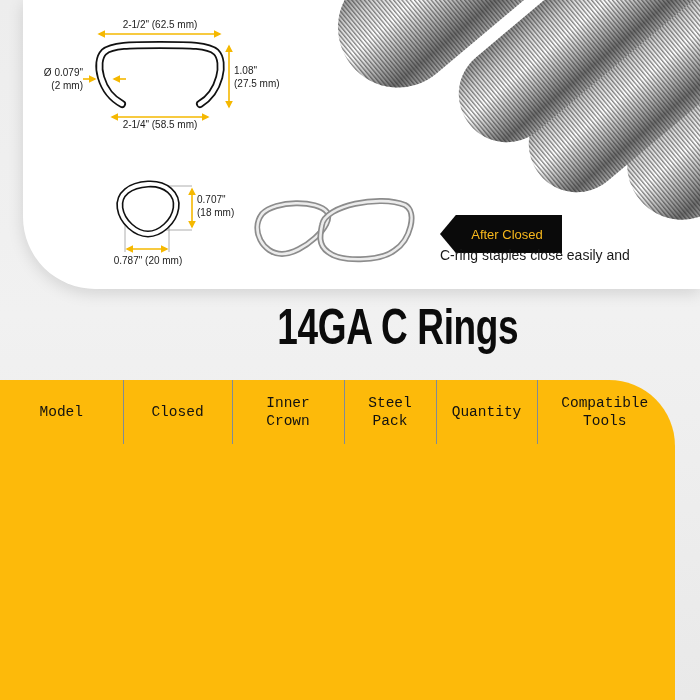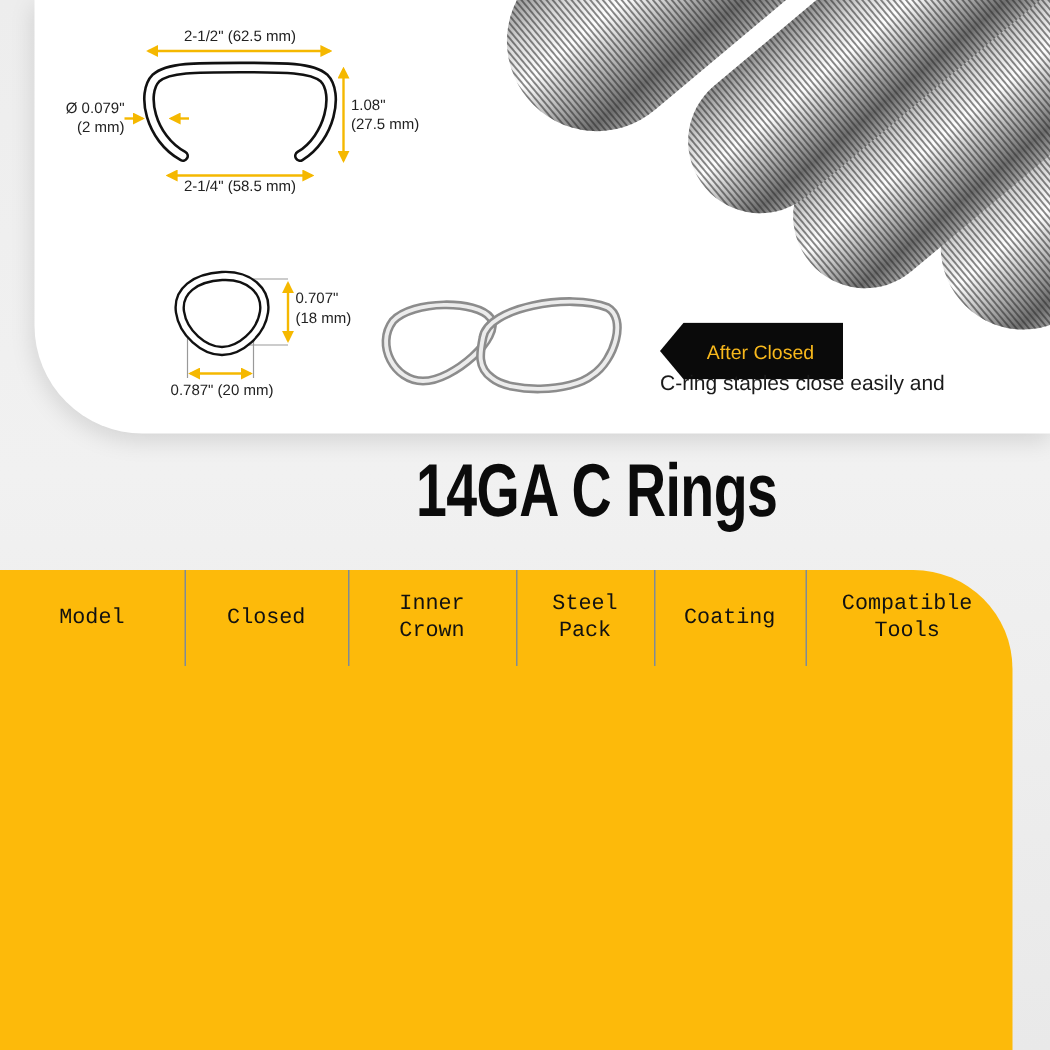--- a/index.html
+++ b/index.html
@@ -135,21 +135,21 @@
         <col style="width:135px">
     </colgroup>
     <thead>
       <tr>
         <th>Model</th>
         <th>Closed</th>
         <th>Inner
 Crown</th>
         <th>Steel
 Pack</th>
-        <th>Coating</th>
+        <th>Quantity</th>
         <th>Compatible
 Tools</th>
       </tr>
     </thead>
     <tbody>
     </tbody>
   </table>
 </div>
 
 </body></html>

